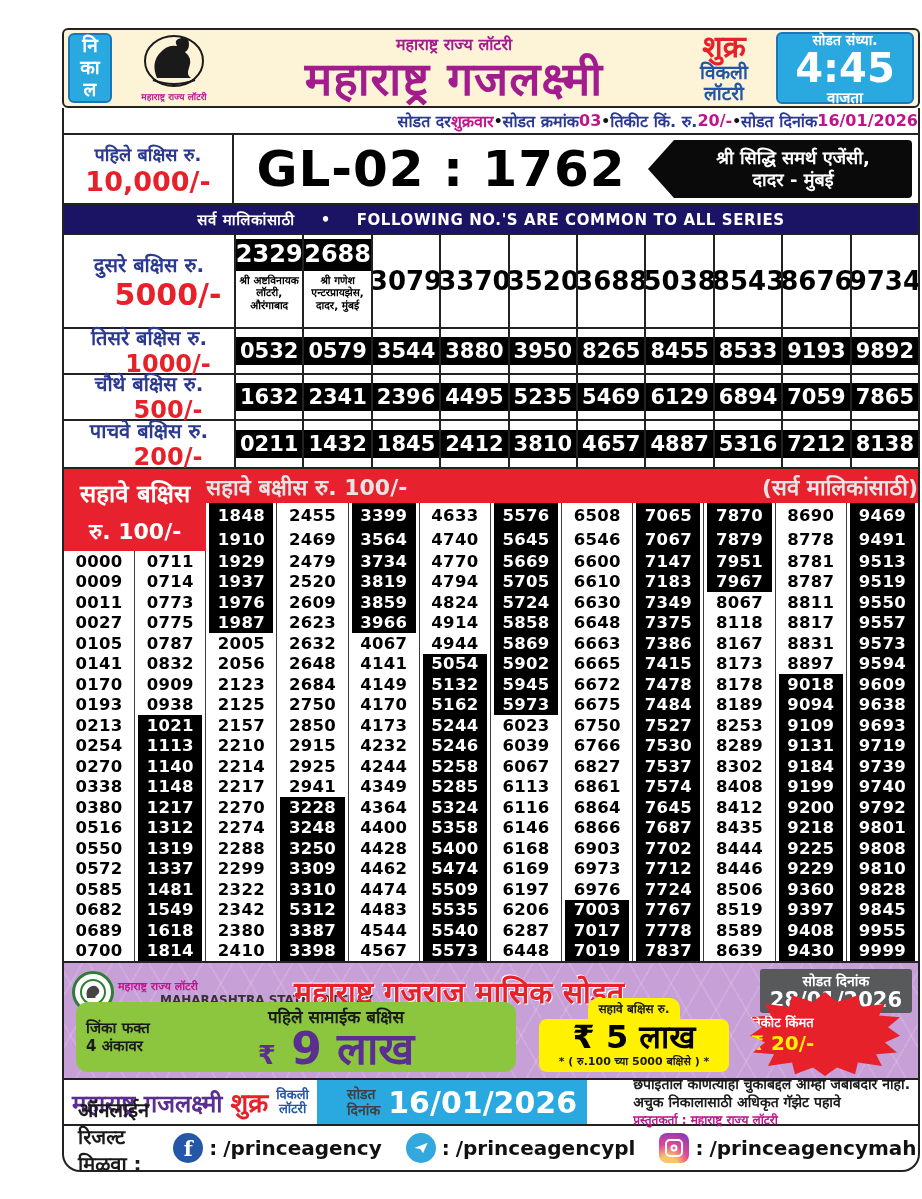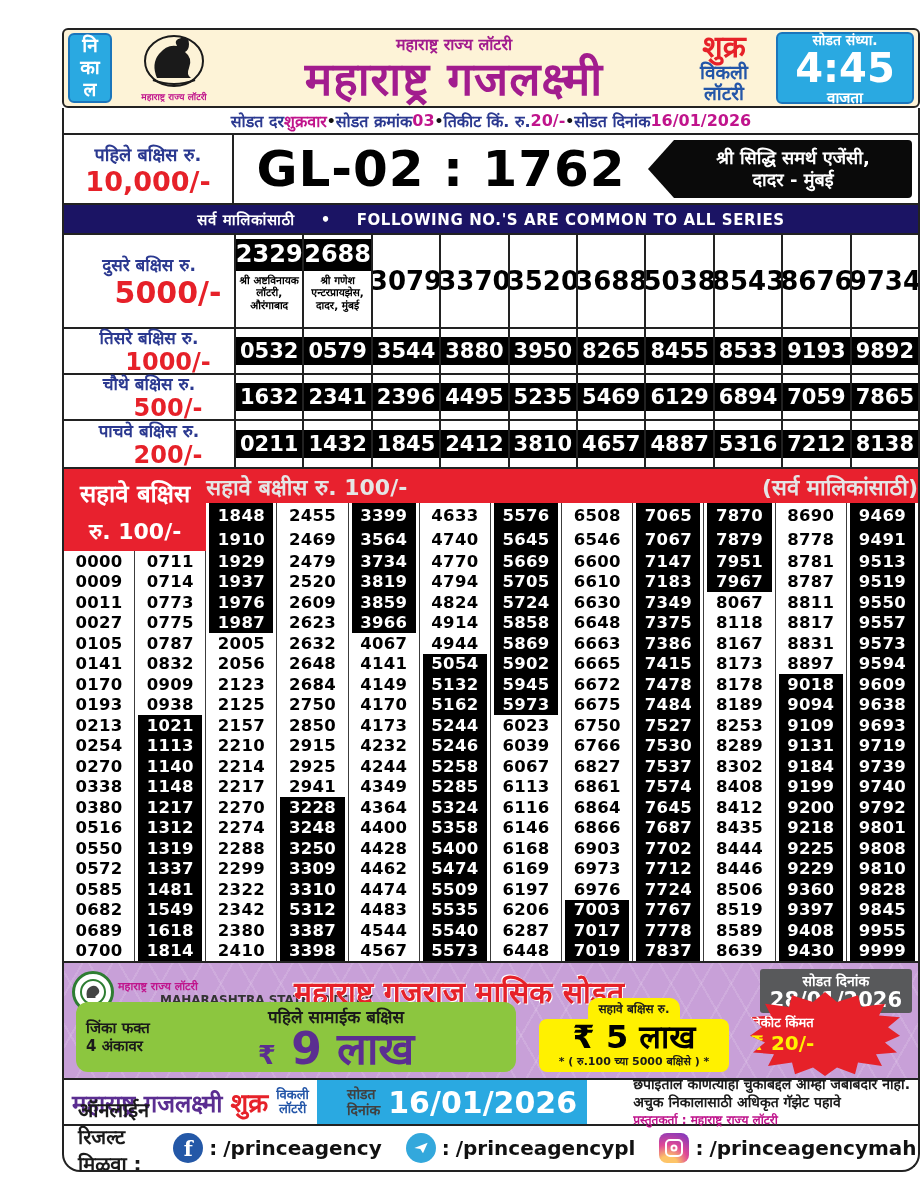--- a/index.html
+++ b/index.html
@@ -40,21 +40,21 @@
     color: #fff; width: 138px; height: 72px; text-align: center;
     display: flex; flex-direction: column; justify-content: center;
   }
   .timebox .t1 { font-size: 14px; font-weight: bold; }
   .timebox .t2 { font-size: 40px; font-weight: 800; line-height: 0.95; }
   .timebox .t3 { font-size: 15px; font-weight: bold; }
 
   
   .meta {
     border: 2px solid #222; border-top: none;
-    height: 27px; display: flex; align-items: center; justify-content: center;
+    height: 27px; display: flex; align-items: center; justify-content: flex-end;
     font-size: 16px; font-weight: bold; background:#fff;
   }
   .meta .lbl { color: #2b3990; }
   .meta .val { color: #c0148c; }
   .meta .val-blue { color: #c0148c; }
   .meta .b { color: #111; font-size: 14px; }
 
   
   .fp { border: 2px solid #222; border-top: none; display: flex; height: 70px; background: #fff; }
   .fp-label { width: 170px; border-right: 2px solid #222; text-align: center;
@@ -76,21 +76,21 @@
     border: 2px solid #222; border-top: none; }
   .navy span { margin: 0 10px; }
 
   
   .prizes { border: 2px solid #222; border-top: none; }
   .prow { display: flex; border-bottom: 2px solid #222; background: #fff; }
   .prow:last-child { border-bottom: none; }
   .prow-big { height: 94px; }
   .prow-sm { height: 46px; }
   .plabel { width: 170px; text-align: center; display: flex; flex-direction: column; justify-content: center; }
-  .plabel-t { color: #2b3990; font-weight: bold; font-size: 17px; }
+  .plabel-t { color: #2b3990; font-weight: bold; font-size: 20px; }
   .plabel-a { color: #e62129; font-weight: 800; font-size: 24px; line-height: 1.1; margin-left: 38px; }
   .prow-big .plabel-a { font-size: 30px; }
   .pcell { flex: 1; border-left: 2px solid #222; display: flex; flex-direction: column;
     align-items: center; justify-content: center; overflow: hidden; }
   .pcell .plain { font-weight: 800; font-size: 26px; color: #000; }
   .pill { background: #000; color: #fff; font-weight: 800; font-size: 21px;
     padding: 2px 6px; min-width: 58px; text-align: center; line-height: 1.15; }
   .pcell.withagent { justify-content: flex-start; padding-top: 4px; }
   .pcell.withagent .pill { font-size: 24px; }
   .agent { font-size: 10.5px; font-weight: bold; color: #000; text-align: center;

